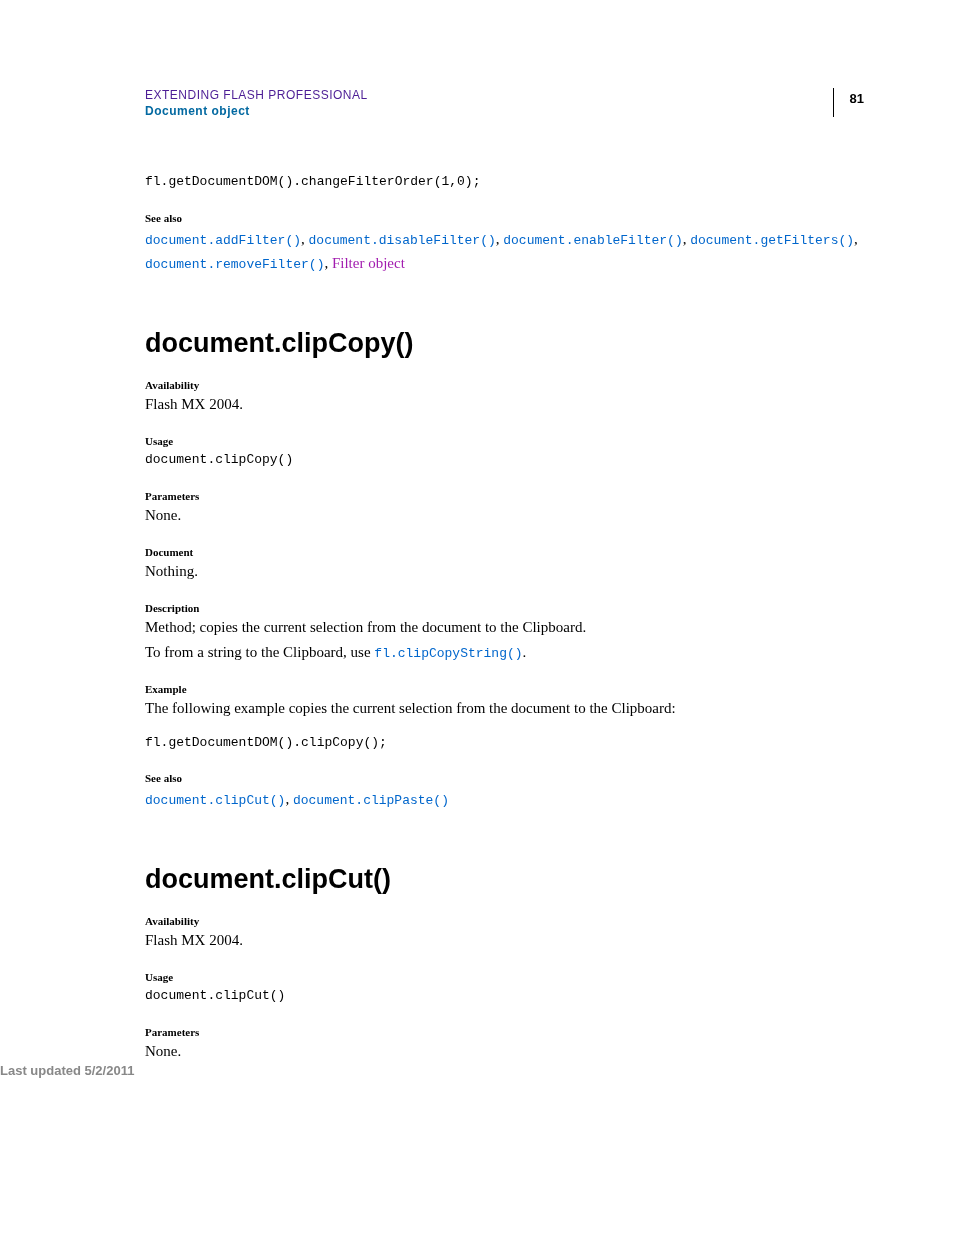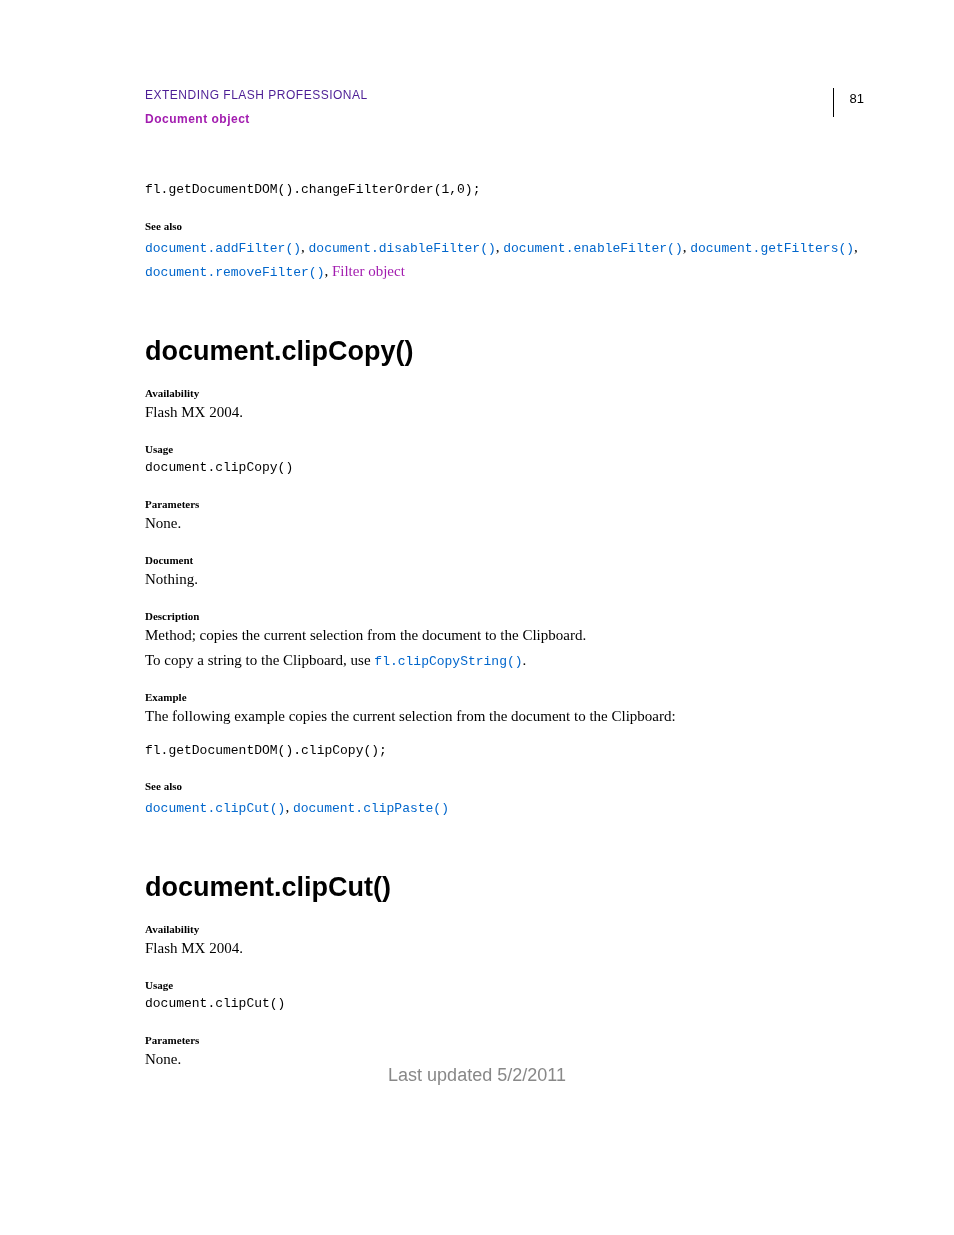--- a/index.html
+++ b/index.html
@@ -26,28 +26,28 @@
     font-family: "Myriad Pro", "Helvetica Neue", Arial, sans-serif;
     font-size: 12px;
     letter-spacing: 0.5px;
   }
   .header-title {
     font-weight: 400;
     color: #4c1d95;
   }
   .header-sub {
     font-weight: 700;
-    color: #a21caf;
-    margin-top: 10px;
+    color: #0369a1;
+    margin-top: 2px;
   }
   .page-number-box {
     border-left: 1px solid #000;
     padding: 4px 0 12px 10px;
     font-family: "Myriad Pro", "Helvetica Neue", Arial, sans-serif;
-    font-weight: 400;
+    font-weight: 700;
     font-size: 13px;
     min-width: 20px;
     text-align: right;
     line-height: 1;
   }
   .code {
     font-family: "Courier New", Courier, monospace;
     font-size: 13px;
     white-space: pre;
     color: #000;
@@ -83,24 +83,23 @@
     font-weight: 700;
     font-size: 27px;
     margin: 52px 0 18px 0;
     color: #000;
   }
   .footer {
     position: absolute;
     bottom: 38px;
     left: 0;
     right: 0;
-    text-align: center;
     font-family: "Myriad Pro", "Helvetica Neue", Arial, sans-serif;
-    font-size: 18px;
-    font-weight: 400;
+    font-size: 13px;
+    font-weight: 700;
     color: #888;
   }
   .see-also-links {
     line-height: 1.55;
   }
 </style>
 </head>
 <body>
 
 <div class="page">
@@ -130,21 +129,21 @@
 
   <div class="section-label">Parameters</div>
   <p class="body-text">None.</p>
 
   <div class="section-label">Document</div>
   <p class="body-text">Nothing.</p>
 
   <div class="section-label">Description</div>
   <p class="body-text">Method; copies the current selection from the document to the Clipboard.</p>
   <p class="body-text">
-    <span>To copy a string to the Clipboard, use </span><a class="link-code">fl.clipCopyString()</a><span>.</span>
+    <span>To from a string to the Clipboard, use </span><a class="link-code">fl.clipCopyString()</a><span>.</span>
   </p>
 
   <div class="section-label">Example</div>
   <p class="body-text">The following example copies the current selection from the document to the Clipboard:</p>
   <div class="code" style="margin-top:14px;">fl.getDocumentDOM().clipCopy();</div>
 
   <div class="section-label">See also</div>
   <div class="see-also-links">
     <a class="link-code">document.clipCut()</a><span class="sep">, </span><a class="link-code">document.clipPaste()</a>
   </div>

